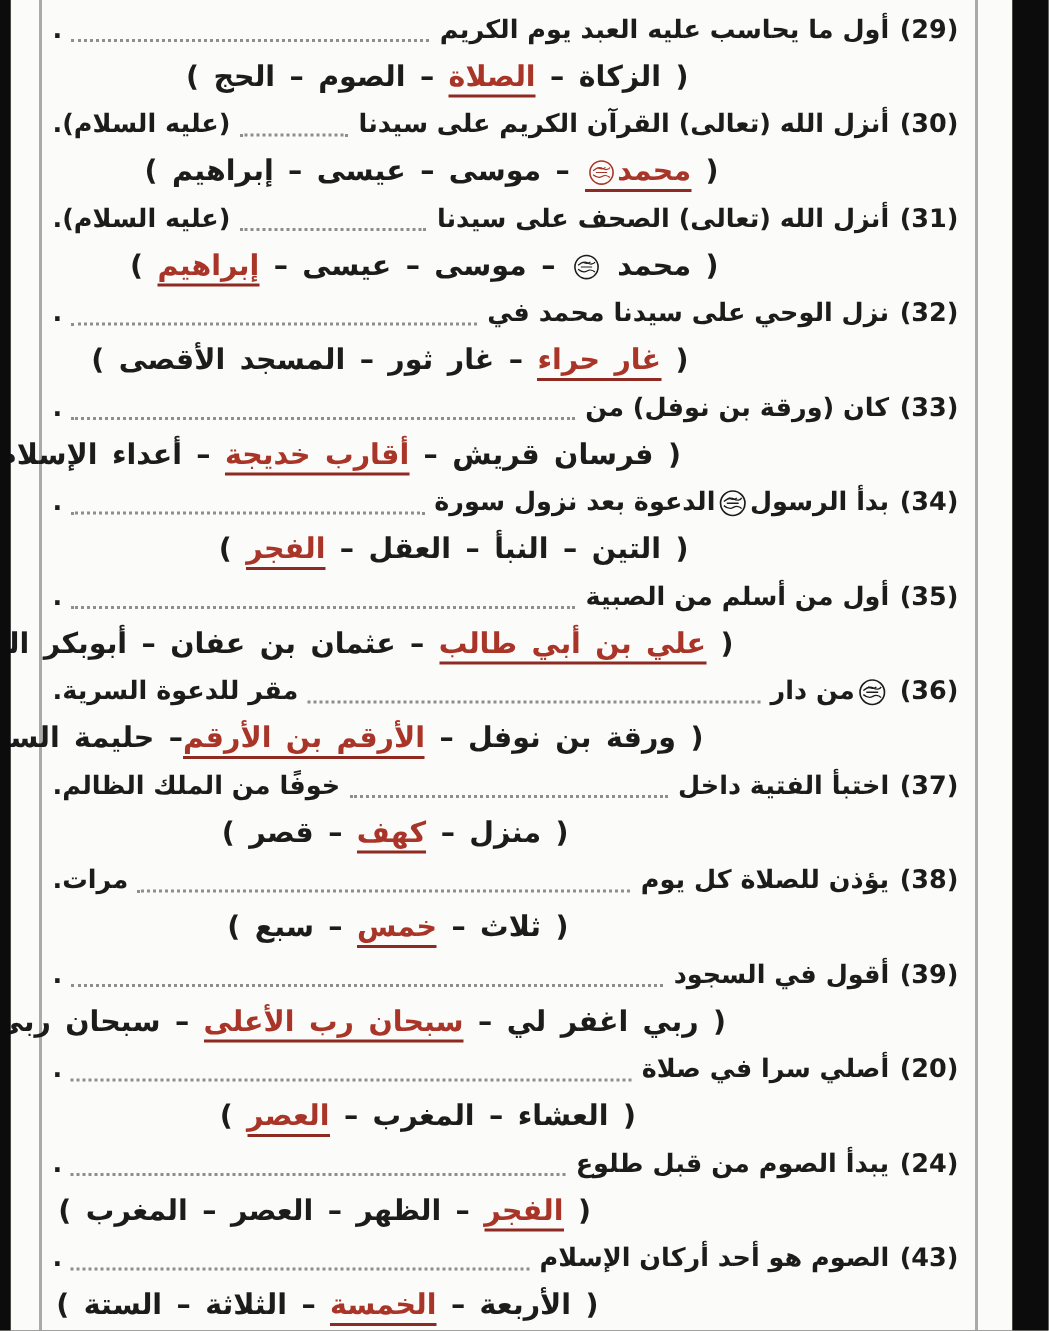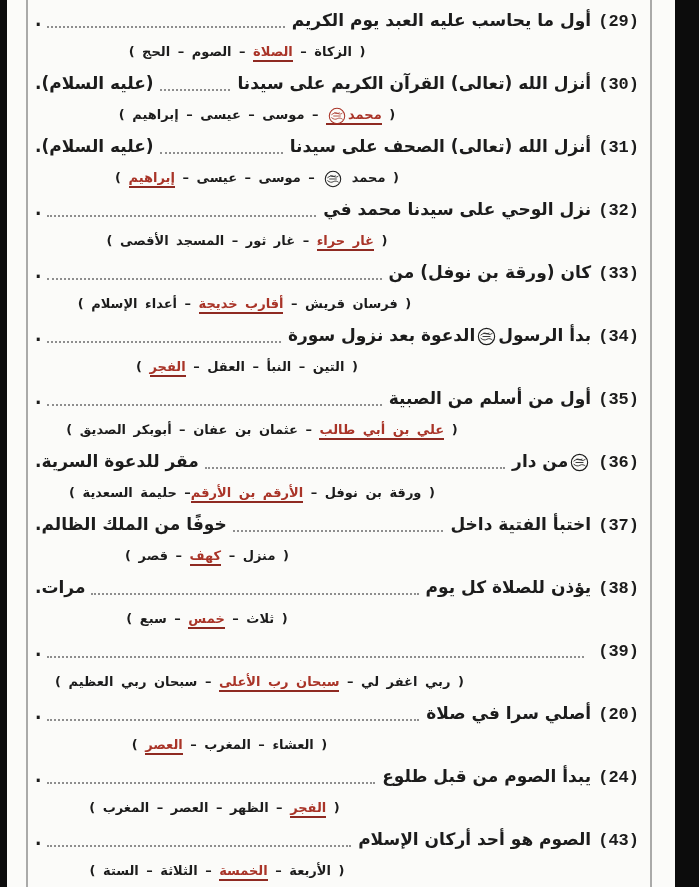--- a/index.html
+++ b/index.html
@@ -32,31 +32,31 @@
     z-index: 2;
   }
   .q { margin-bottom: 0; }
   .q-line {
     display: flex; align-items: baseline; direction: rtl;
     height: 32px; line-height: 32px;
     font-size: 17px; white-space: nowrap;
   }
   .q-num {
     direction: ltr; unicode-bidi: isolate;
-    margin-left: 7px; flex: 0 0 auto; font-family: Liberation Mono, monospace;
+    margin-left: 7px; flex: 0 0 auto;
   }
   .q-text, .q-post { flex: 0 0 auto; white-space: nowrap; }
   .blank {
     flex: 1 1 auto; min-width: 14px; height: 0;
     align-self: flex-end; margin: 0 7px 8px 6px;
     border-bottom: 2px dotted #8e8e8e;
   }
   .c-line {
     direction: rtl; height: 31px; line-height: 31px;
-    font-size: 13px; white-space: nowrap; word-spacing: 3px; text-align: center;
+    font-size: 19px; white-space: nowrap; word-spacing: 3px;
   }
   .ans {
     color: #a93428;
     border-bottom: 2px solid #8f2a22;
     padding-bottom: 1px;
   }
   .pbuh { display: inline-block; vertical-align: middle; margin: 0 2px; line-height: 0; }
   .pbuh svg { display: inline-block; vertical-align: middle; }
 </style>
 </head>
@@ -190,20 +190,21 @@
         <span class="q-text">يؤذن للصلاة كل يوم</span>
         <span class="blank"></span>
         <span class="q-post">مرات.</span>
       </div>
       <div class="c-line" style="padding-right:260px"><span class="c-part">( ثلاث – </span><span class="ans">خمس</span><span class="c-part"> – سبع )</span></div>
     </div>
 
     <div class="q">
       <div class="q-line">
         <span class="q-num">(39)</span>
+        <span class="q-text">أقول في السجود</span>
         <span class="blank"></span>
         <span class="q-post">.</span>
       </div>
       <div class="c-line" style="padding-right:155px"><span class="c-part">( ربي اغفر لي – </span><span class="ans">سبحان رب الأعلى</span><span class="c-part"> – سبحان ربي العظيم )</span></div>
     </div>
 
     <div class="q">
       <div class="q-line">
         <span class="q-num">(20)</span>
         <span class="q-text">أصلي سرا في صلاة</span>

